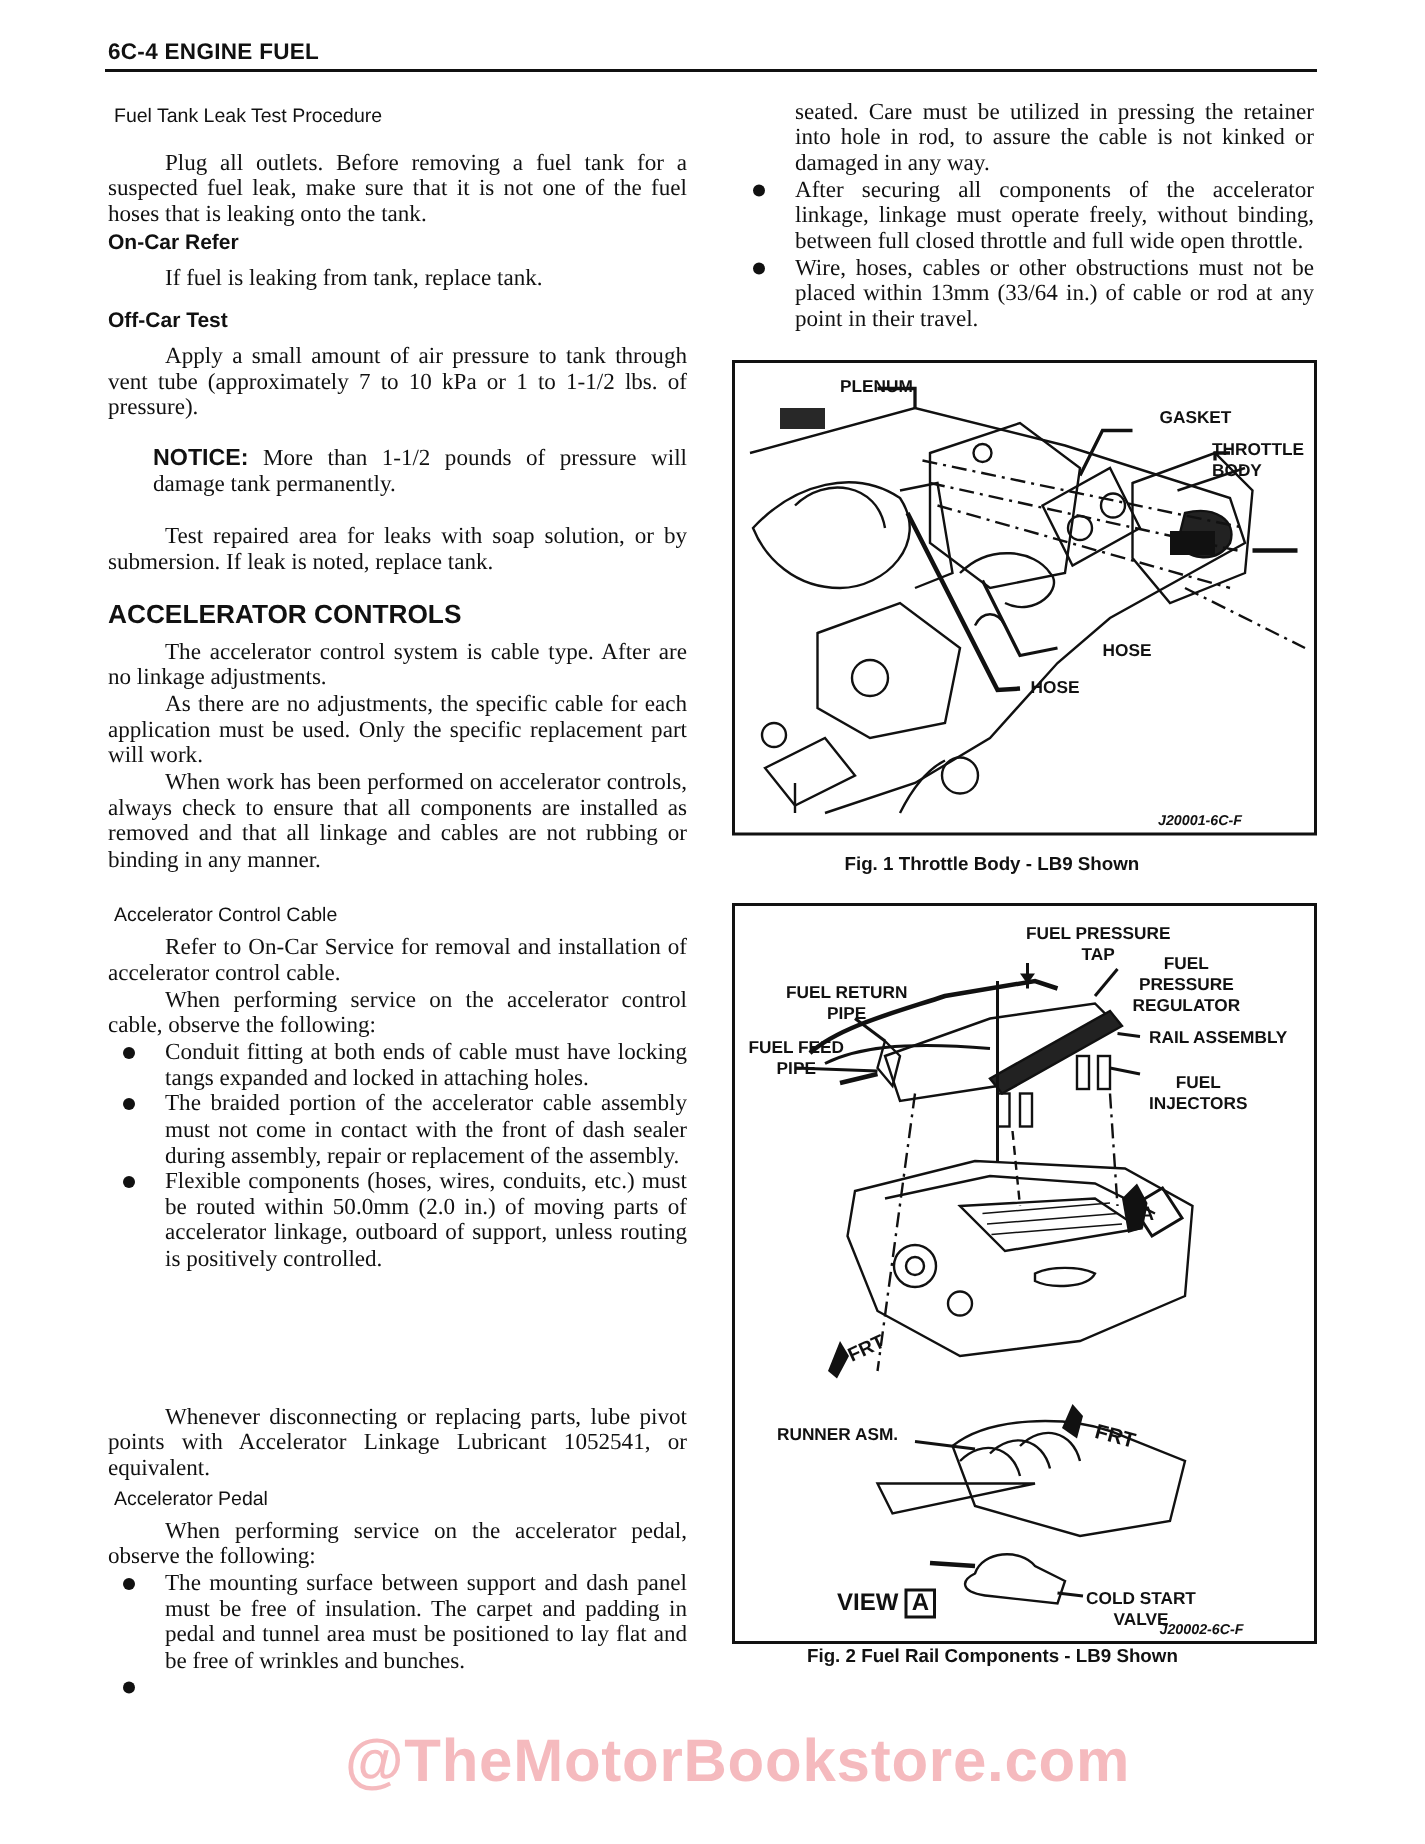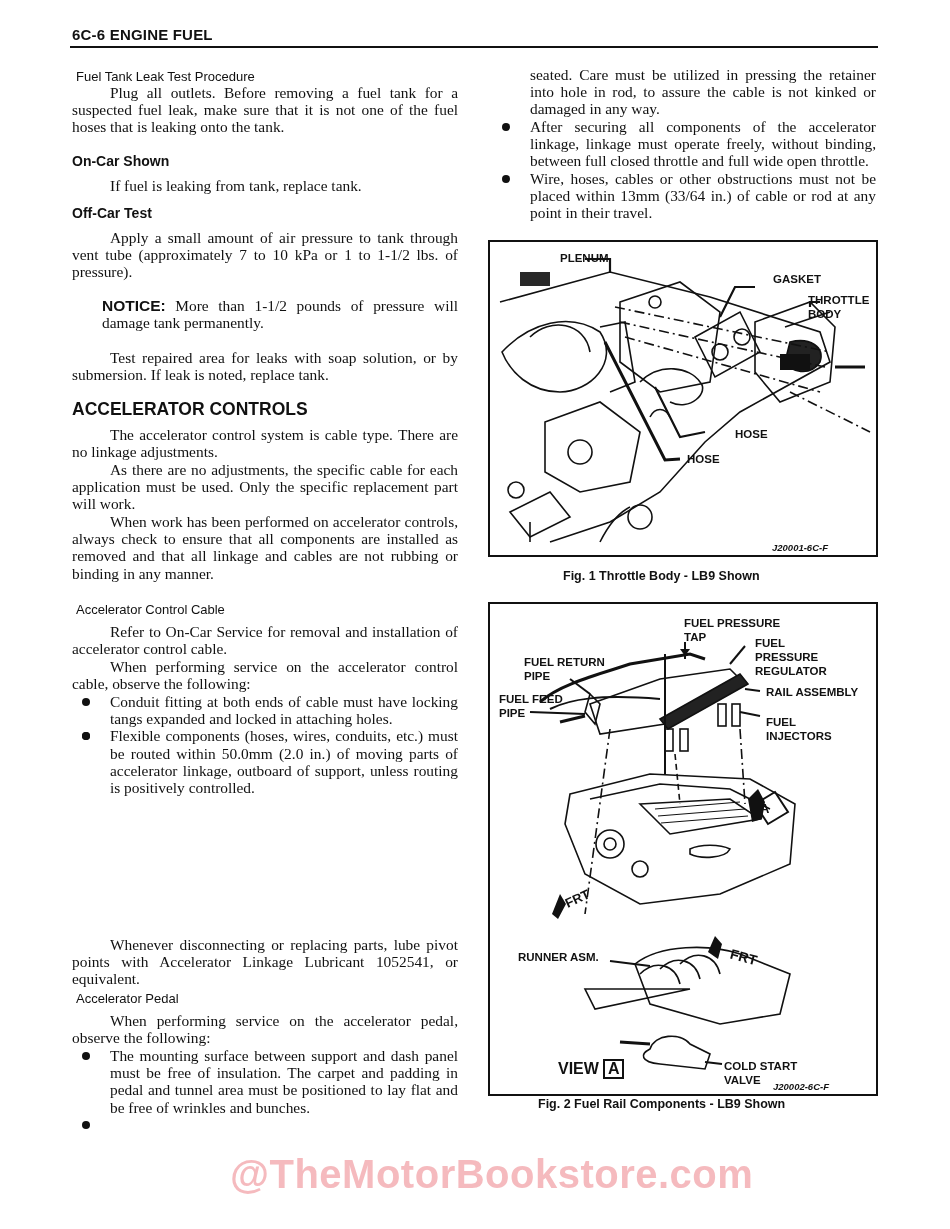--- a/index.html
+++ b/index.html
@@ -25,44 +25,44 @@
   .figid { position:absolute; font-family:"Liberation Sans", sans-serif; font-weight:bold; font-style:italic; font-size:9.5px; }
   .caption { position:absolute; font-family:"Liberation Sans", sans-serif; font-weight:bold; font-size:12.5px; white-space:nowrap; }
   .watermark { position:absolute; left:230px; top:1152px; font-family:"Liberation Sans", sans-serif; font-weight:bold; font-size:40px; color:rgba(232,90,100,0.42); white-space:nowrap; letter-spacing:0.5px; }
   .viewa { position:absolute; font-family:"Liberation Sans", sans-serif; font-weight:bold; font-size:16px; }
   .boxA { display:inline-block; border:2px solid #111; padding:0 3px; line-height:16px; margin-left:4px; }
 </style>
 </head>
 <body>
 
 <div class="header">
-  <span>6C-6  ENGINE FUEL</span>
+  <span>6C-4  ENGINE FUEL</span>
 </div>
 
 <div class="col left">
   <div class="h2" style="top:65px;">Fuel Tank Leak Test Procedure</div>
-  <p class="p ind" style="top:84px;width:386px;">Plug all outlets. Before removing a fuel tank for a suspected fuel leak, make sure that it is not one of the fuel hoses that is leaking onto the tank.</p>
-  <div class="h3" style="top:153px;">On-Car Shown</div>
+  <p class="p ind" style="top:100px;width:386px;">Plug all outlets. Before removing a fuel tank for a suspected fuel leak, make sure that it is not one of the fuel hoses that is leaking onto the tank.</p>
+  <div class="h3" style="top:153px;">On-Car Refer</div>
   <p class="p ind" style="top:177px;width:386px;">If fuel is leaking from tank, replace tank.</p>
   <div class="h3" style="top:205px;">Off-Car Test</div>
   <p class="p ind" style="top:229px;width:386px;">Apply a small amount of air pressure to tank through vent tube (approximately 7 to 10 kPa or 1 to 1-1/2 lbs. of pressure).</p>
   <p class="p" style="top:297px;left:30px;width:356px;"><span class="notice-b">NOTICE:</span><span> More than 1-1/2 pounds of pressure will damage tank permanently.</span></p>
   <p class="p ind" style="top:349px;width:386px;">Test repaired area for leaks with soap solution, or by submersion. If leak is noted, replace tank.</p>
 
   <div class="hbig" style="top:399px;">ACCELERATOR CONTROLS</div>
-  <p class="p ind" style="top:426px;width:386px;">The accelerator control system is cable type. There are no linkage adjustments.</p>
+  <p class="p ind" style="top:426px;width:386px;">The accelerator control system is cable type. After are no linkage adjustments.</p>
   <p class="p ind" style="top:461px;width:386px;">As there are no adjustments, the specific cable for each application must be used. Only the specific replacement part will work.</p>
   <p class="p ind" style="top:513px;width:386px;">When work has been performed on accelerator controls, always check to ensure that all components are installed as removed and that all linkage and cables are not rubbing or binding in any manner.</p>
 
   <div class="h2" style="top:598px;">Accelerator Control Cable</div>
   <p class="p ind" style="top:623px;width:386px;">Refer to On-Car Service for removal and installation of accelerator control cable.</p>
   <p class="p ind" style="top:658px;width:386px;">When performing service on the accelerator control cable, observe the following:</p>
   <ul class="bullets" style="top:693px;left:0;width:386px;">
     <li><span class="dot"></span><span>Conduit fitting at both ends of cable must have locking tangs expanded and locked in attaching holes.</span></li>
-    <li><span class="dot"></span></li>
+    <li><span class="dot"></span><span>The braided portion of the accelerator cable assembly must not come in contact with the front of dash sealer during assembly, repair or replacement of the assembly.</span></li>
     <li><span class="dot"></span><span>Flexible components (hoses, wires, conduits, etc.) must be routed within 50.0mm (2.0 in.) of moving parts of accelerator linkage, outboard of support, unless routing is positively controlled.</span></li>
   </ul>
   <p class="p ind" style="top:936px;width:386px;">Whenever disconnecting or replacing parts, lube pivot points with Accelerator Linkage Lubricant 1052541, or equivalent.</p>
 
   <div class="h2" style="top:987px;">Accelerator Pedal</div>
   <p class="p ind" style="top:1012px;width:386px;">When performing service on the accelerator pedal, observe the following:</p>
   <ul class="bullets" style="top:1047px;left:0;width:386px;">
     <li><span class="dot"></span><span>The mounting surface between support and dash panel must be free of insulation. The carpet and padding in pedal and tunnel area must be positioned to lay flat and be free of wrinkles and bunches.</span></li>
     <li><span class="dot"></span></li>
   </ul>
@@ -126,21 +126,21 @@
   <div class="lbl" style="left:70px;top:9px;">PLENUM</div>
   <div class="lbl" style="left:283px;top:30px;">GASKET</div>
   <div class="lbl" style="left:318px;top:51px;white-space:pre;">THROTTLE
 BODY</div>
   <div class="lbl" style="left:245px;top:185px;">HOSE</div>
   <div class="lbl" style="left:197px;top:210px;">HOSE</div>
   <div class="figid" style="left:282px;top:300px;">J20001-6C-F</div>
 </div>
 <div class="caption" style="left:563px;top:569px;">Fig. 1 Throttle Body - LB9 Shown</div>
 
-<div class="fig" style="left:488px;top:602px;width:386px;height:490px;">
+<div class="fig" style="left:488px;top:602px;width:386px;height:490px;text-align:center;">
   <svg width="386" height="490" viewBox="0 0 386 490">
     <g fill="none" stroke="#111" stroke-width="1.6">
 
       <path d="M100 100 L170 75 L240 65 L250 75 L175 120 L110 130 Z"></path>
       <path d="M170 115 L250 70 L258 80 L178 125 Z" fill="#222"></path>
       <path d="M50 98 C70 80, 110 70, 140 60 L200 50 L215 55" stroke-width="3"></path>
       <path d="M60 105 C80 95, 110 90, 170 95" stroke-width="2"></path>
       <path d="M100 90 L110 100 L105 120 L95 108 Z"></path>
 
       <rect x="175" y="125" width="8" height="22"></rect>

